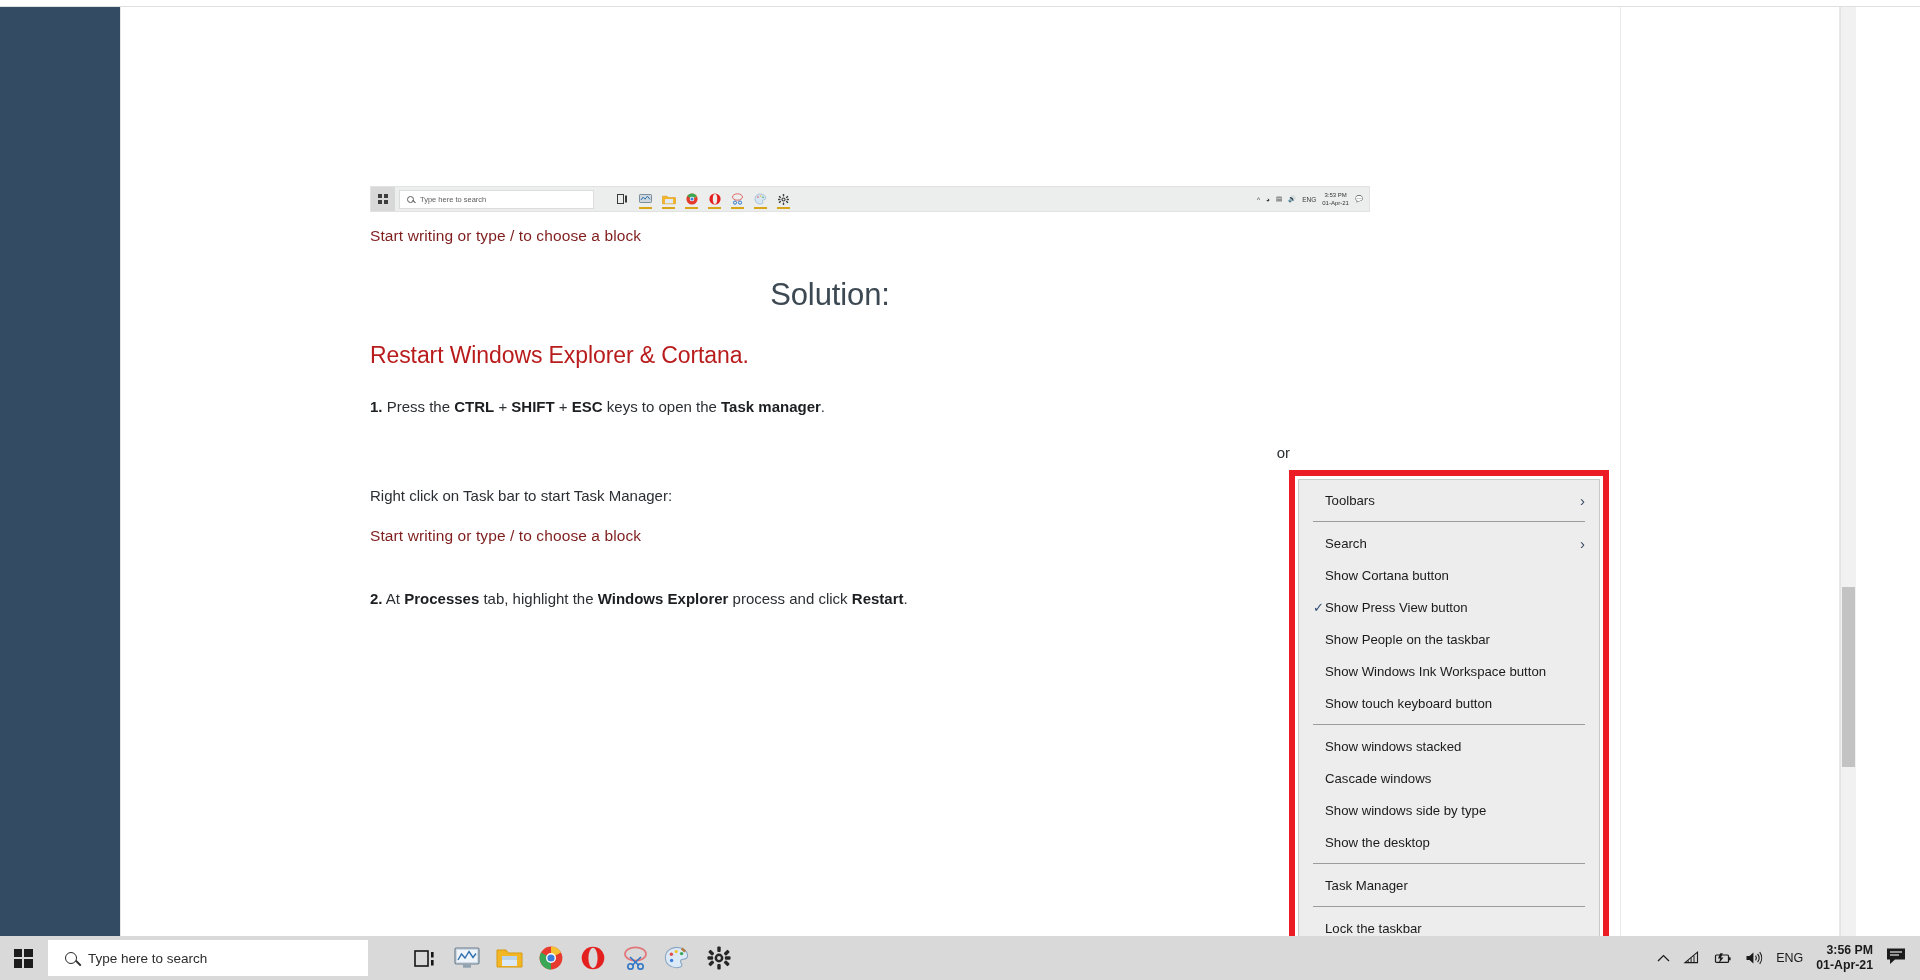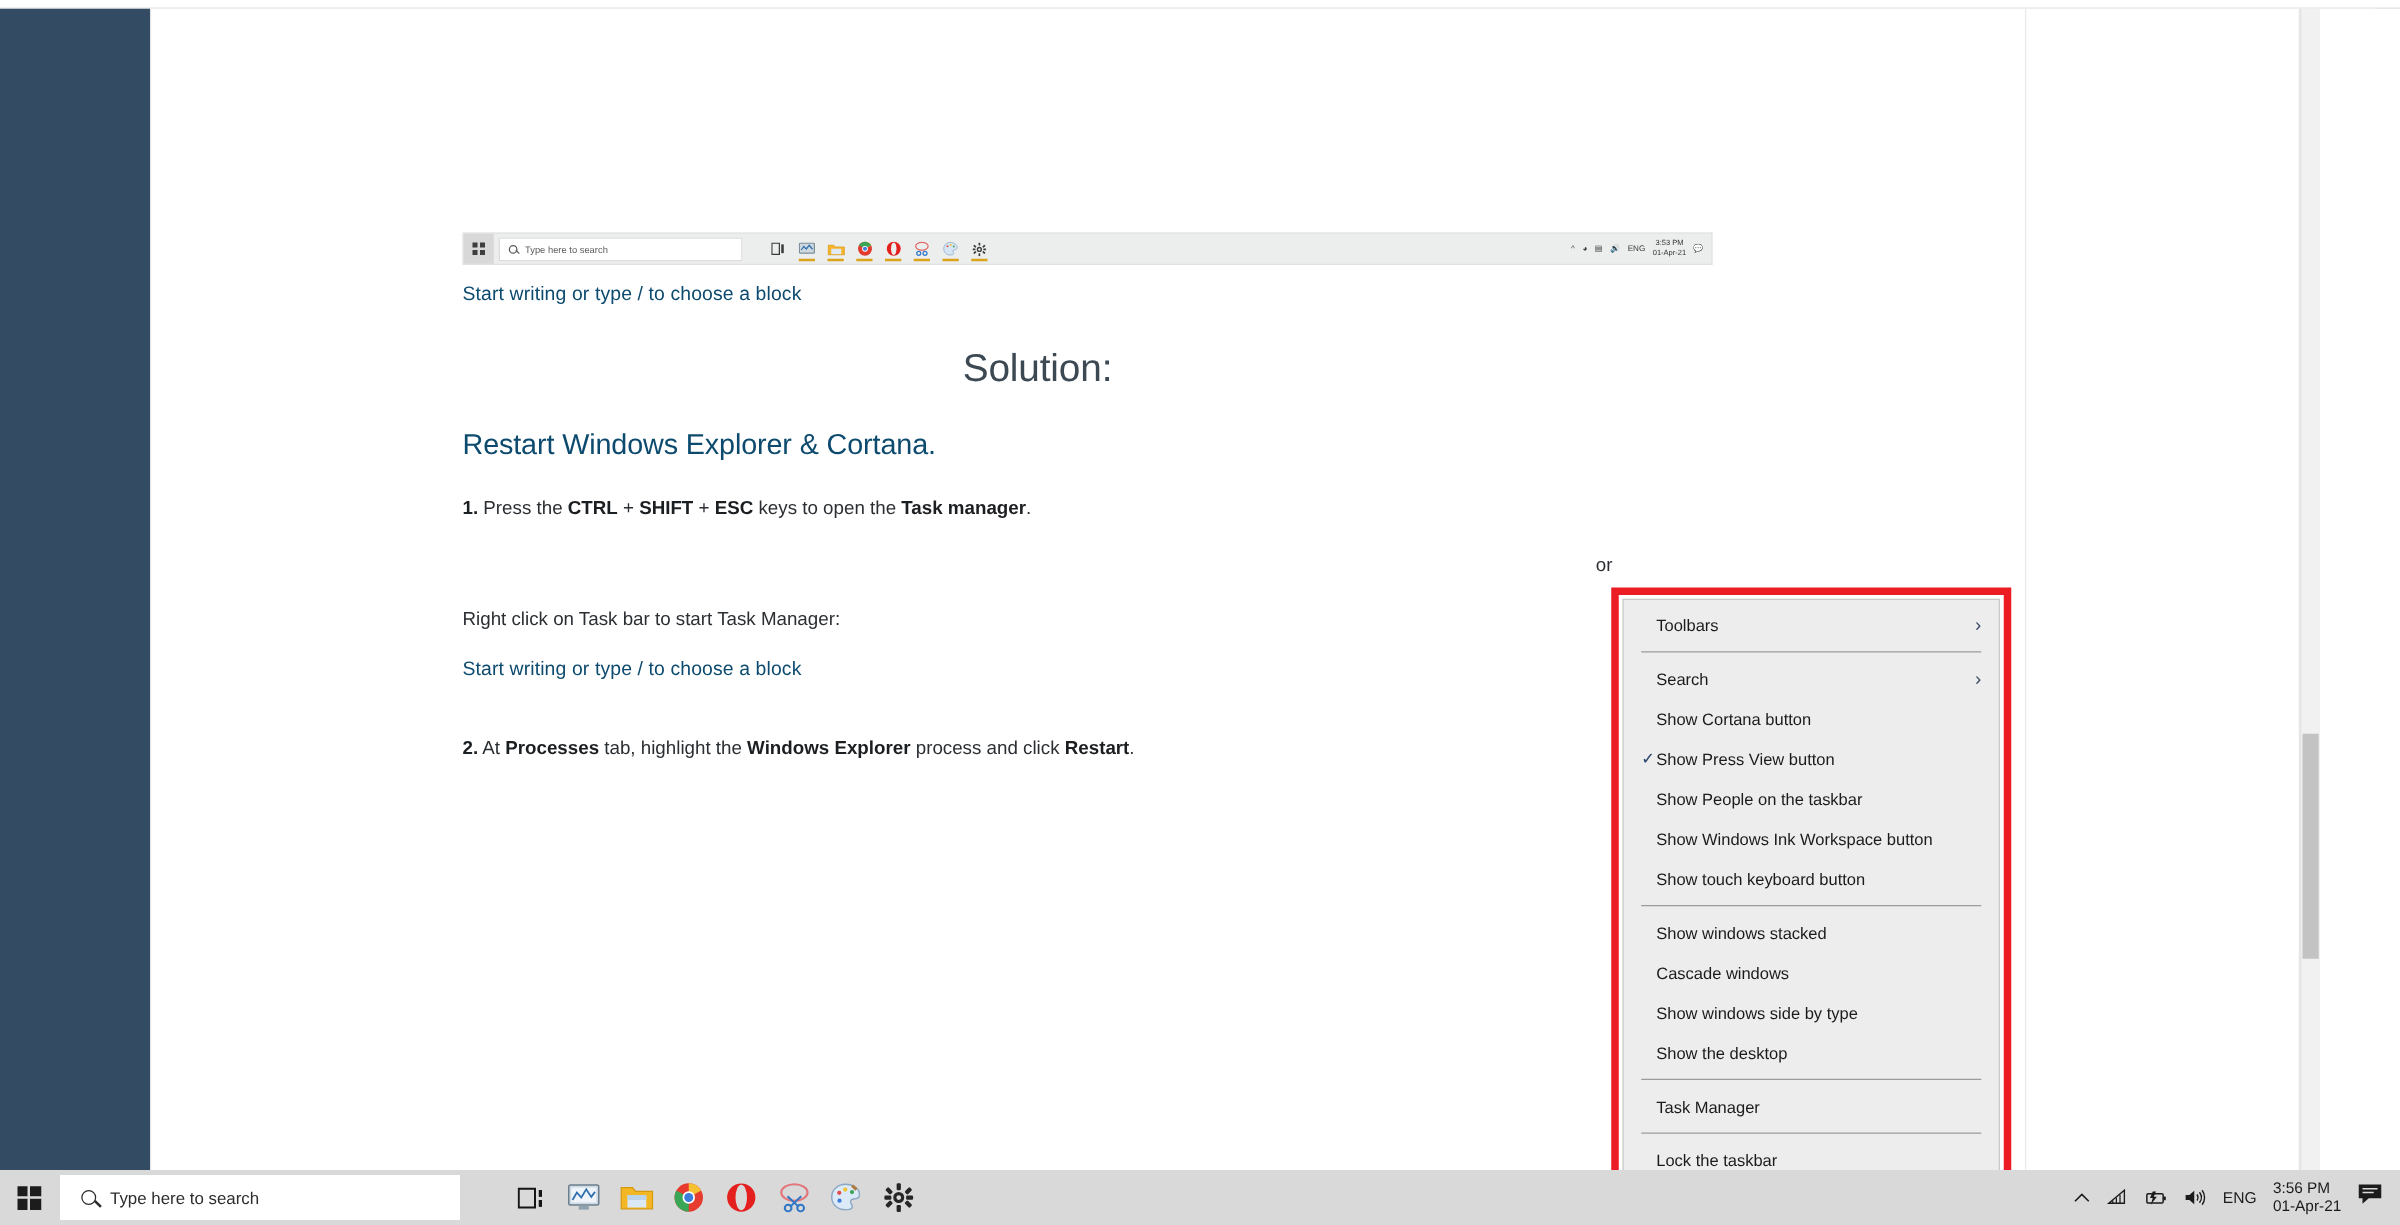--- a/index.html
+++ b/index.html
@@ -30,30 +30,30 @@
   .right-white {
     position: absolute; left: 1620px; top: 7px; width: 280px; height: 933px;
     background: #ffffff; border-left: 1px solid #eaeaea;
   }
 
   
   .doc {
     position: absolute; left: 370px; top: 180px; width: 920px;
   }
   .placeholder-line {
-    color: #0c4a6e; font-size: 15.5px; line-height: 22px;
+    color: #7f1d1d; font-size: 15.5px; line-height: 22px;
     font-family: "Liberation Sans", sans-serif;
     letter-spacing: .1px;
   }
   .h1-title {
     color: #3c4852; font-size: 31px; font-weight: 400;
     line-height: 40px; letter-spacing: -0.1px; text-align: center;
   }
   .h2-title {
-    color: #0c4a6e; font-size: 23px; font-weight: 400;
+    color: #b91c1c; font-size: 23px; font-weight: 400;
     line-height: 32px; letter-spacing: -0.1px;
   }
   .body-line {
     color: #2b2f33; font-size: 15px; line-height: 22px;
   }
   .body-line b { font-weight: 700; color: #1c1f22; }
 
   
   .embed-shot {
     position: absolute; left: 370px; top: 186px;
@@ -125,21 +125,21 @@
   .tb-search span { font-size: 13.5px; color: #2d2d2d; }
   .tb-apps { display:flex; align-items:center; gap: 0px; margin-left: 36px; }
   .tb-app {
     width: 42px; height: 44px; display:flex; align-items:center; justify-content:center;
     cursor: pointer;
   }
   .tb-tray { margin-left: auto; display:flex; align-items:center; gap: 13px; padding-right: 12px; }
   .tray-ic { cursor: pointer; display:flex; align-items:center; }
   .tray-lang { font-size: 12.5px; color: #1b1b1b; cursor:pointer; }
   .tray-clock {
-    font-size: 12.3px; color: #1b1b1b; line-height: 15px; text-align:left; cursor:pointer;
+    font-size: 12.3px; color: #1b1b1b; line-height: 15px; text-align:right; cursor:pointer;font-weight:bold;
   }
   .tray-notif { cursor: pointer; }
 
   
   .red-box {
     position: absolute; left: 1289px; top: 470px; width: 320px; height: 500px;
     border: 6px solid #ec1c24;
     background: transparent;
   }
   .ctx-menu {

